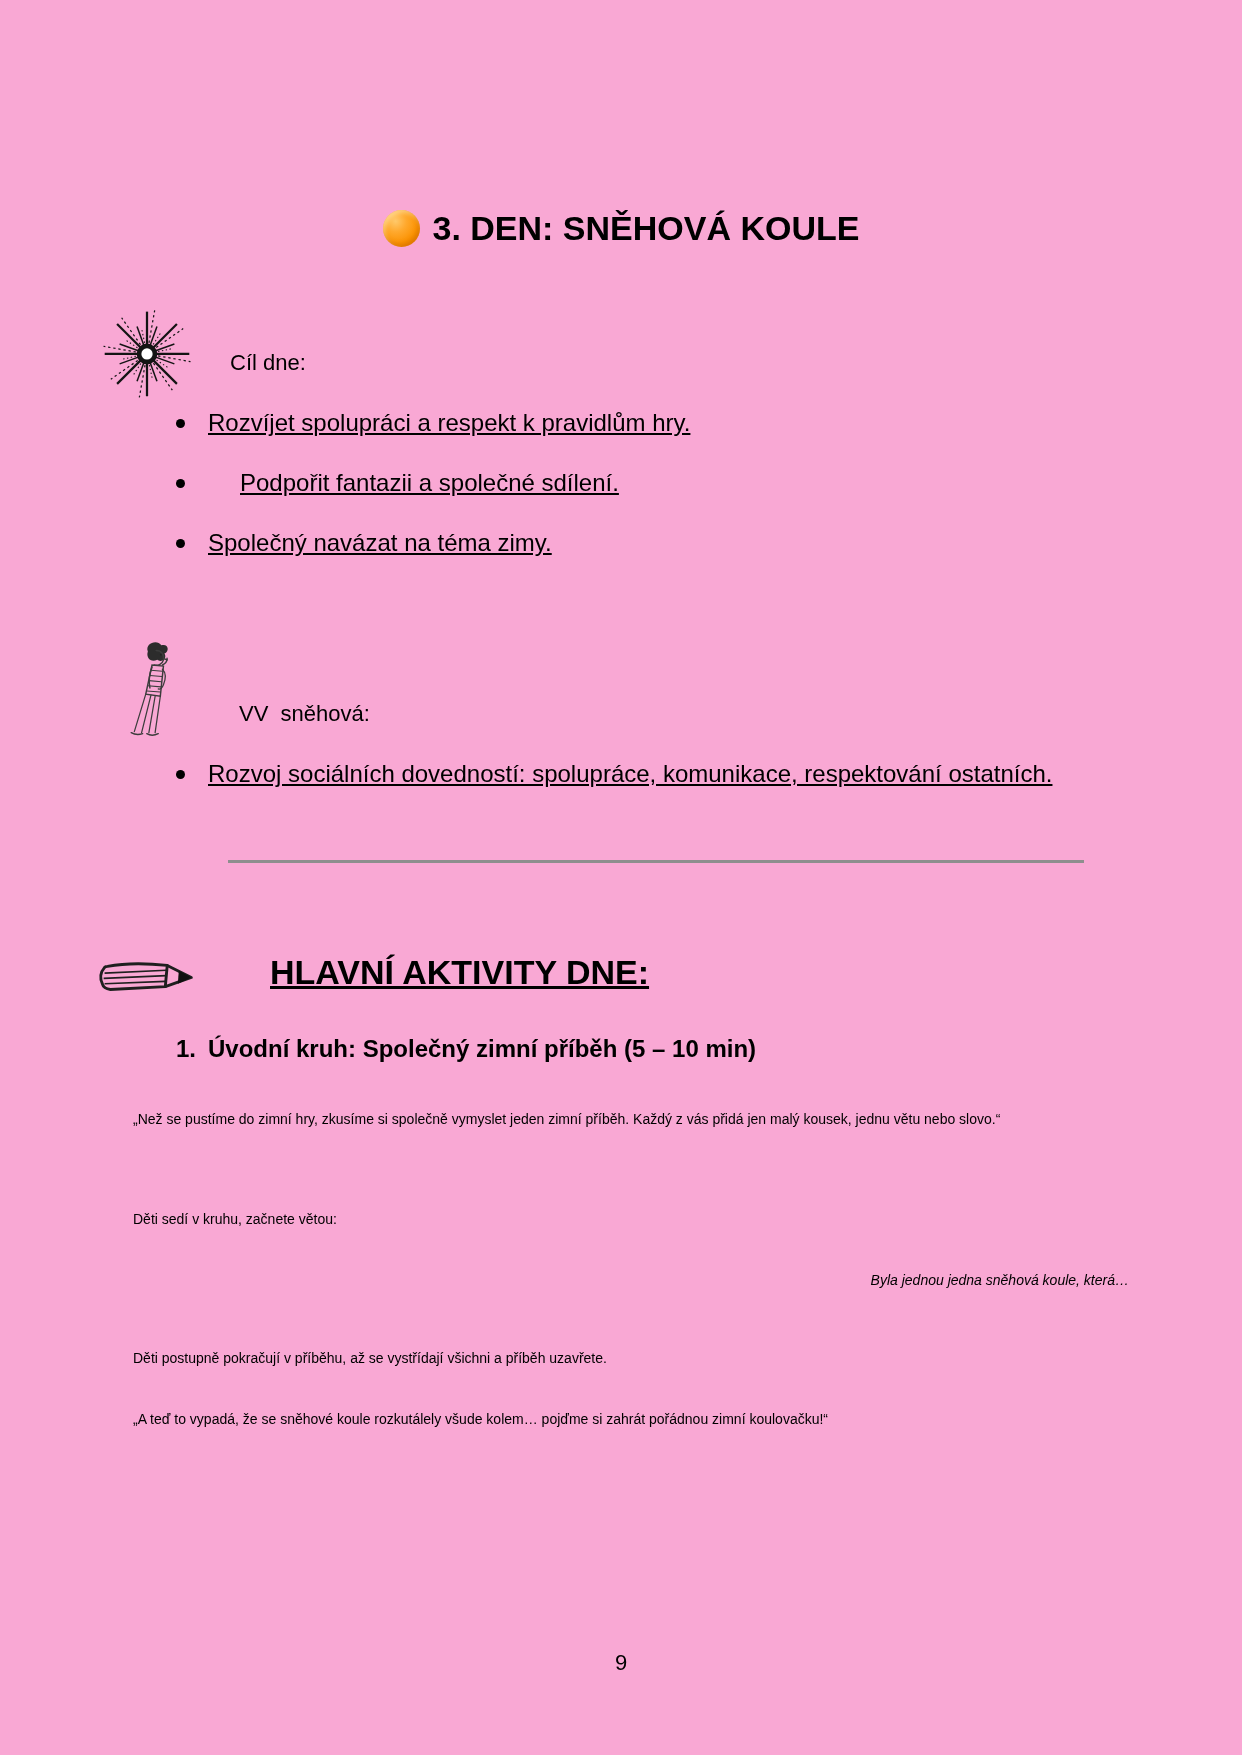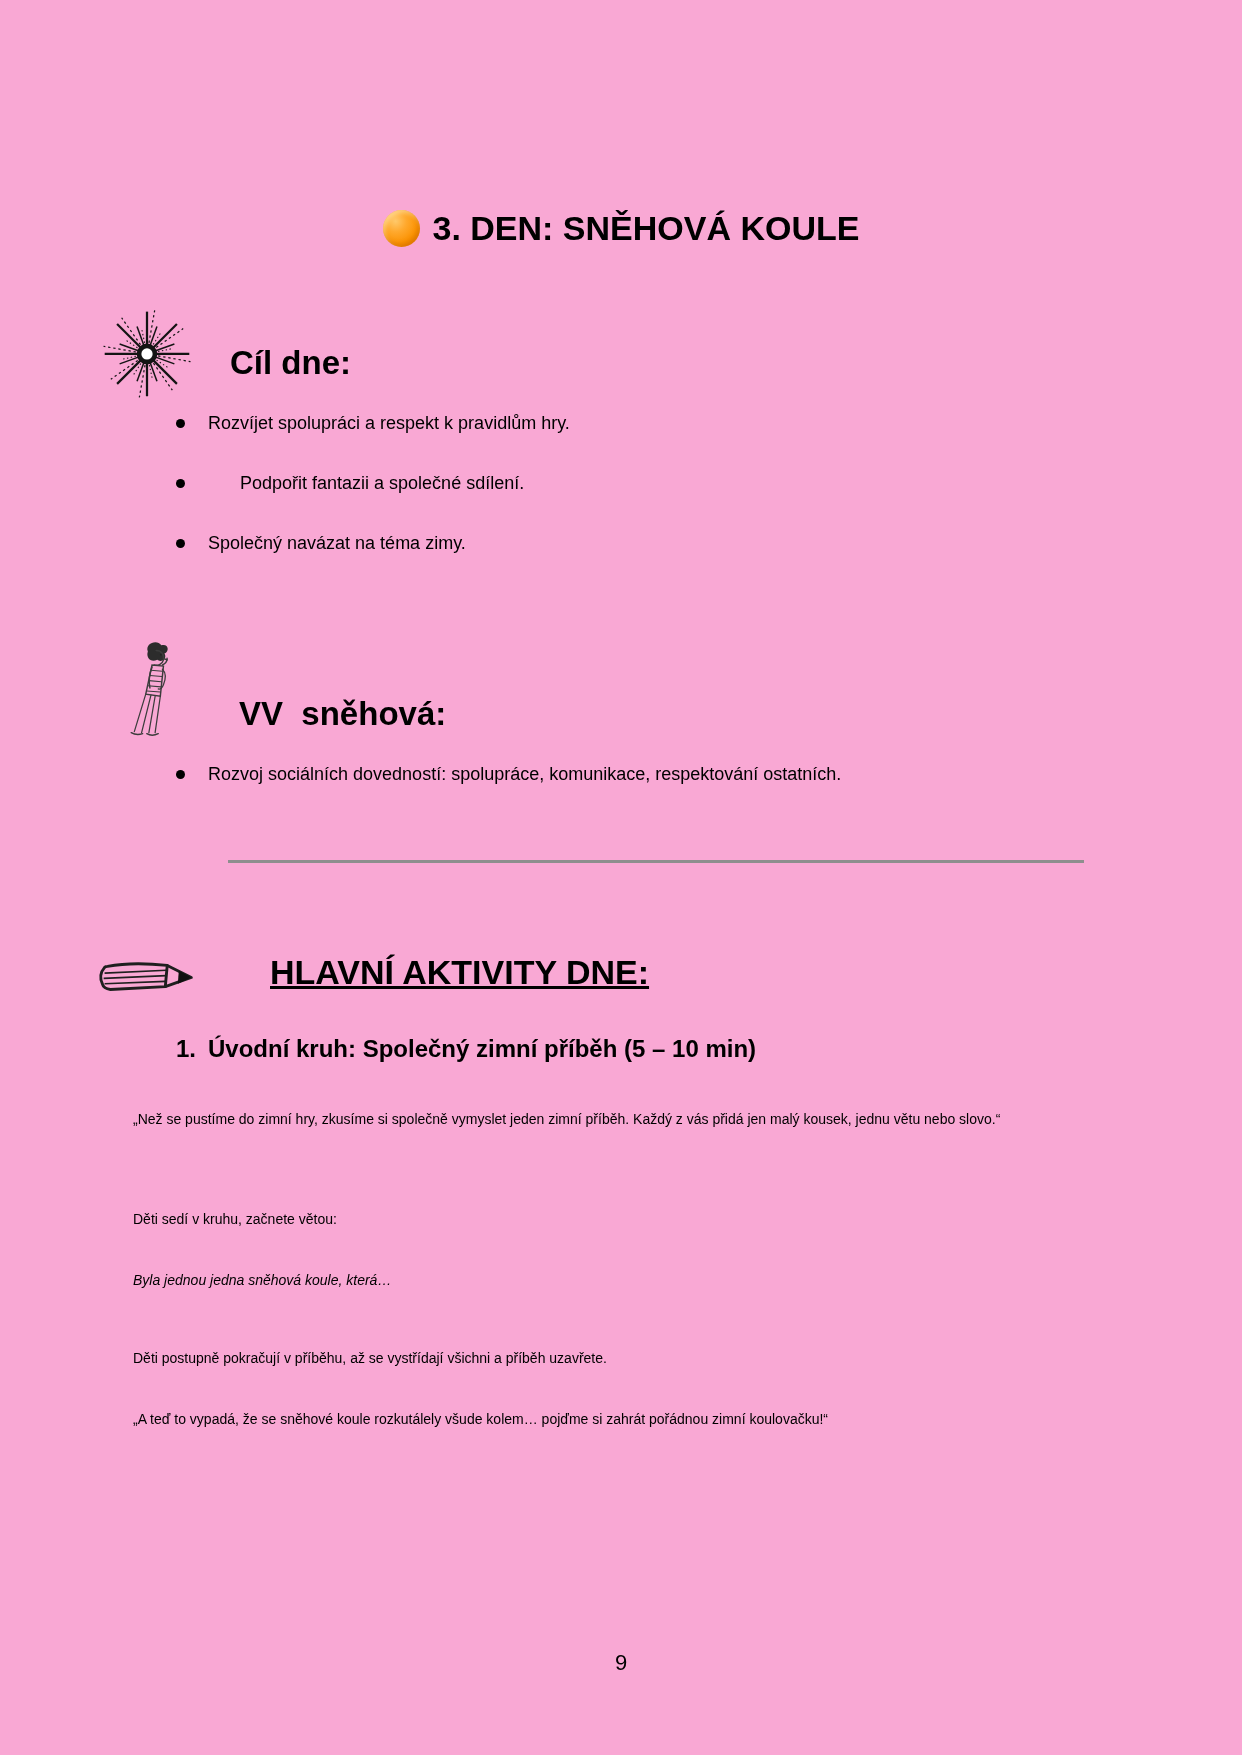--- a/index.html
+++ b/index.html
@@ -13,54 +13,54 @@
   
   .title-row{top:208px;left:0;right:0;display:flex;justify-content:center;align-items:center;gap:13px;}
   .orange-ball{
     width:37px;height:37px;border-radius:50%;flex:none;
     background:radial-gradient(circle at 34% 30%, #ffc96b 0%, #ffa92e 30%, #fb9100 65%, #ef7d00 100%);
     box-shadow:inset -2px -3px 4px rgba(180,90,0,.35), inset 2px 3px 4px rgba(255,235,180,.6);
   }
   .doc-title{font-size:34px;font-weight:bold;line-height:40px;white-space:pre;}
 
   
-  .h2{font-weight:bold;font-size:33px;line-height:32px;white-space:pre;}
+  .h2{font-weight:normal;font-size:22px;line-height:32px;white-space:pre;}
   .goal-h{top:347px;left:230px;}
   .vv-h{top:698px;left:239px;}
   .h1{font-weight:bold;font-size:34px;line-height:42px;white-space:pre;}
   .act-h{top:951px;left:270px;text-decoration:underline;}
 
   
   .goal-icon{top:306px;left:100px;width:94px;height:94px;}
   .vv-icon{top:638px;left:118px;width:68px;height:104px;}
   .act-icon{top:952px;left:94px;width:106px;height:50px;}
   .goal-icon svg,.vv-icon svg,.act-icon svg{display:block;width:100%;height:100%;}
 
   
   .bullet-row{display:flex;align-items:flex-start;left:176px;width:960px;}
   .bullet-dot{width:9px;height:9px;border-radius:50%;background:#000;margin-top:11px;flex:none;}
-  .bullet-text{font-size:18px;line-height:30px;padding-left:23px;}
+  .bullet-text{font-size:24px;line-height:30px;padding-left:23px;text-decoration:underline;}
   .b1{top:408px;}
   .b2{top:468px;gap:32px;}
   .b3{top:528px;}
   .b4{top:759px;}
 
   
   .divider{top:860px;left:228px;width:856px;height:3px;background:#8e8e8e;}
 
   
   .item-h{top:1033px;left:176px;display:flex;font-size:24px;font-weight:bold;line-height:32px;}
   .item-num{width:32px;flex:none;}
   .item-title{white-space:pre;}
 
   
   .para{left:133px;width:996px;font-size:14px;line-height:31px;}
   .p1{top:1104px;}
   .p2{top:1204px;}
-  .p3{top:1265px;font-style:italic;}
+  .p3{top:1265px;font-style:italic;text-align:right;}
   .p4{top:1343px;}
   .p5{top:1404px;}
 
   .page-num{top:1648px;left:0;right:0;text-align:center;font-size:22px;line-height:30px;}
 </style>
 </head>
 <body>
 
 <div class="page">
 

